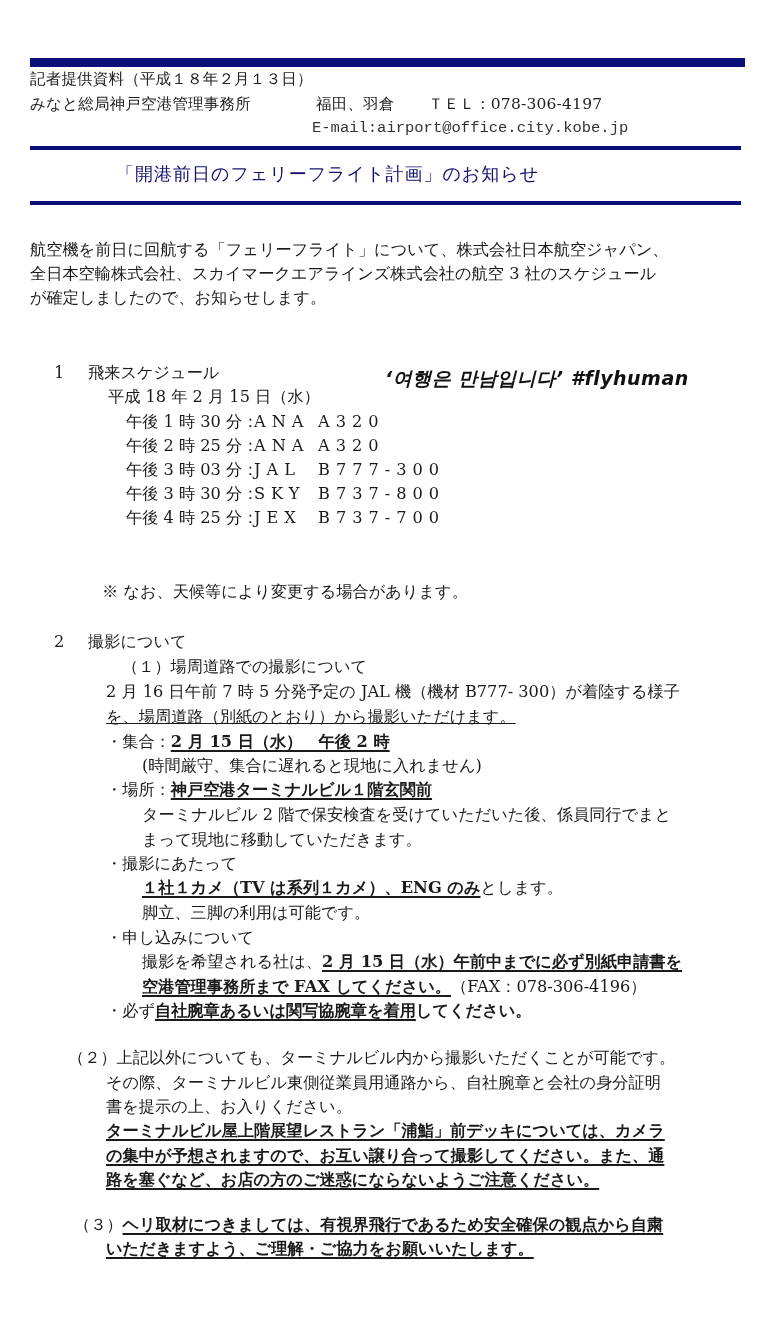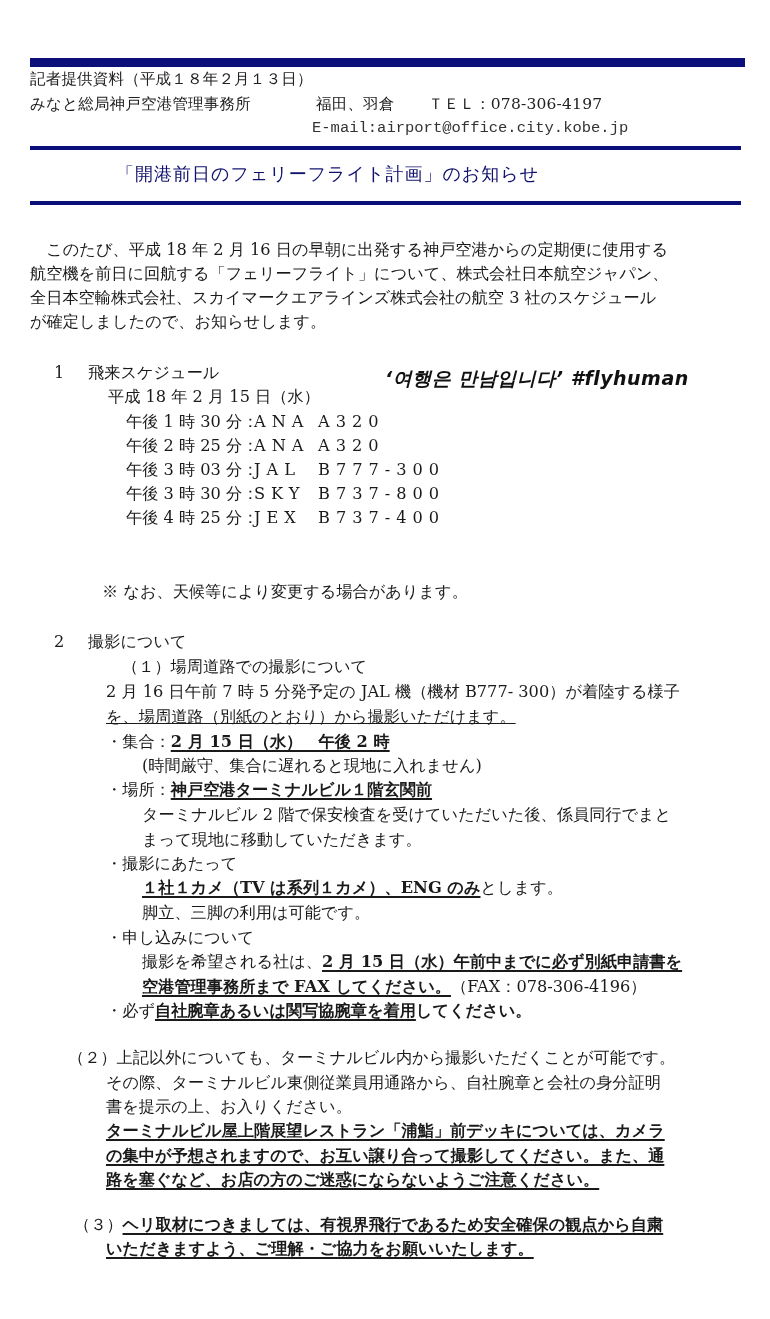--- a/index.html
+++ b/index.html
@@ -32,38 +32,37 @@
 <div class="abs hdr" style="left:428px; top:94px;">ＴＥＬ：078-306-4197</div>
 <div class="abs mono" style="left:312px; top:119px;">E-mail:airport@office.city.kobe.jp</div>
 
 <div class="rule" style="left:30px; top:146px; width:711px; height:4px;"></div>
 
 <div class="abs title" style="left:116px; top:162px;">「開港前日のフェリーフライト計画」のお知らせ</div>
 
 <div class="rule" style="left:30px; top:201px; width:711px; height:4px;"></div>
 
 <div class="abs body" style="left:30px; top:238px;">
-  <div>　このたび、平成 18 年 2 月 16 日の早朝に出発する神戸空港からの定期便に使用する</div>
   <div>航空機を前日に回航する「フェリーフライト」について、株式会社日本航空ジャパン、</div>
   <div>全日本空輸株式会社、スカイマークエアラインズ株式会社の航空 3 社のスケジュール</div>
   <div>が確定しましたので、お知らせします。</div>
 </div>
 
 <div class="abs hand" style="left:385px; top:334px;">‘여행은 만남입니다’ #flyhuman</div>
 
 <div class="abs body" style="left:54px; top:361px;">1</div>
 <div class="abs body" style="left:88px; top:361px;">飛来スケジュール</div>
 <div class="abs body" style="left:108px; top:385px;">平成 18 年 2 月 15 日（水）</div>
 
 <div class="abs body" style="left:126px; top:410px;">
   <div><span class="sched-time">午後 1 時 30 分：</span><span class="sched-air">ANA</span><span class="sched-type">A320</span></div>
   <div><span class="sched-time">午後 2 時 25 分：</span><span class="sched-air">ANA</span><span class="sched-type">A320</span></div>
   <div><span class="sched-time">午後 3 時 03 分：</span><span class="sched-air">JAL</span><span class="sched-type">B777-300</span></div>
   <div><span class="sched-time">午後 3 時 30 分：</span><span class="sched-air">SKY</span><span class="sched-type">B737-800</span></div>
-  <div><span class="sched-time">午後 4 時 25 分：</span><span class="sched-air">JEX</span><span class="sched-type">B737-400</span></div>
+  <div><span class="sched-time">午後 4 時 25 分：</span><span class="sched-air">JEX</span><span class="sched-type">B737-700</span></div>
 </div>
 
 <div class="abs body" style="left:102px; top:580px;">※ なお、天候等により変更する場合があります。</div>
 
 <div class="abs body" style="left:54px; top:630px;">2</div>
 <div class="abs body" style="left:88px; top:630px;">撮影について</div>
 
 <div class="abs body" style="left:74px; top:655px;margin-left:48px;">（１）場周道路での撮影について</div>
 <div class="abs body" style="left:106px; top:680px;">2 月 16 日午前 7 時 5 分発予定の JAL 機（機材 B777- 300）が着陸する様子</div>
 <div class="abs body" style="left:106px; top:705px;text-decoration:underline;">を、場周道路（別紙のとおり）から撮影いただけます。</div>

